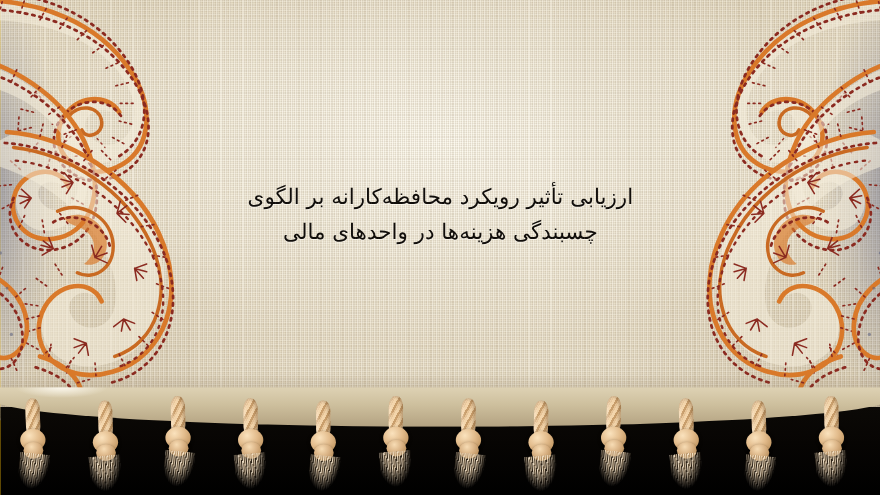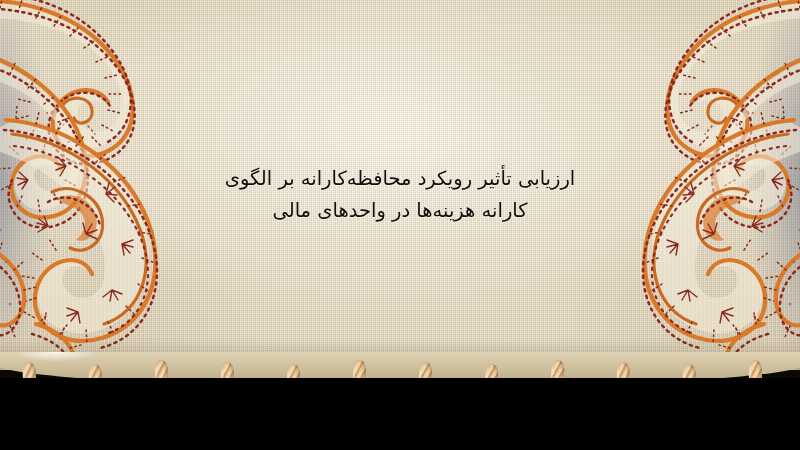--- a/index.html
+++ b/index.html
@@ -1,21 +1,21 @@
 <!DOCTYPE html>
 <html lang="fa" dir="rtl"><head>
 <meta charset="utf-8">
 <title>Pateh Title Slide</title>
 <style>
   html,body{margin:0;padding:0;background:#000;}
   *{box-sizing:border-box;}
 
   #stage{
     position:relative;
-    width:800px;height:378px;
+    width:800px;height:450px;
     overflow:hidden;
     font-family:"DejaVu Sans","Liberation Sans",sans-serif;
     background:#eab308;
   }
 
   
   .cloth{
     position:absolute;left:0;top:0;width:800px;height:382px;
     background-color:#e7ddc7;
     background-image:
@@ -494,17 +494,17 @@
         <div class="t-cord" style="transform:rotate(-1deg)"></div>
         <div class="t-knot"></div>
         <div class="t-knot2"></div>
         <div class="t-skirt alt"></div>
       </div>
     </div>
 
   <div class="title-wrap">
     <div class="title">
       <span class="l1">ارزیابی تأثیر رویکرد محافظه‌کارانه بر الگوی</span>
-      <span class="l2">کارانه هزینه‌ها در واحدهای مالی</span>
+      <span class="l2">چسبندگی هزینه‌ها در واحدهای مالی</span>
     </div>
   </div>
 
 </div>
 
 </body></html>

